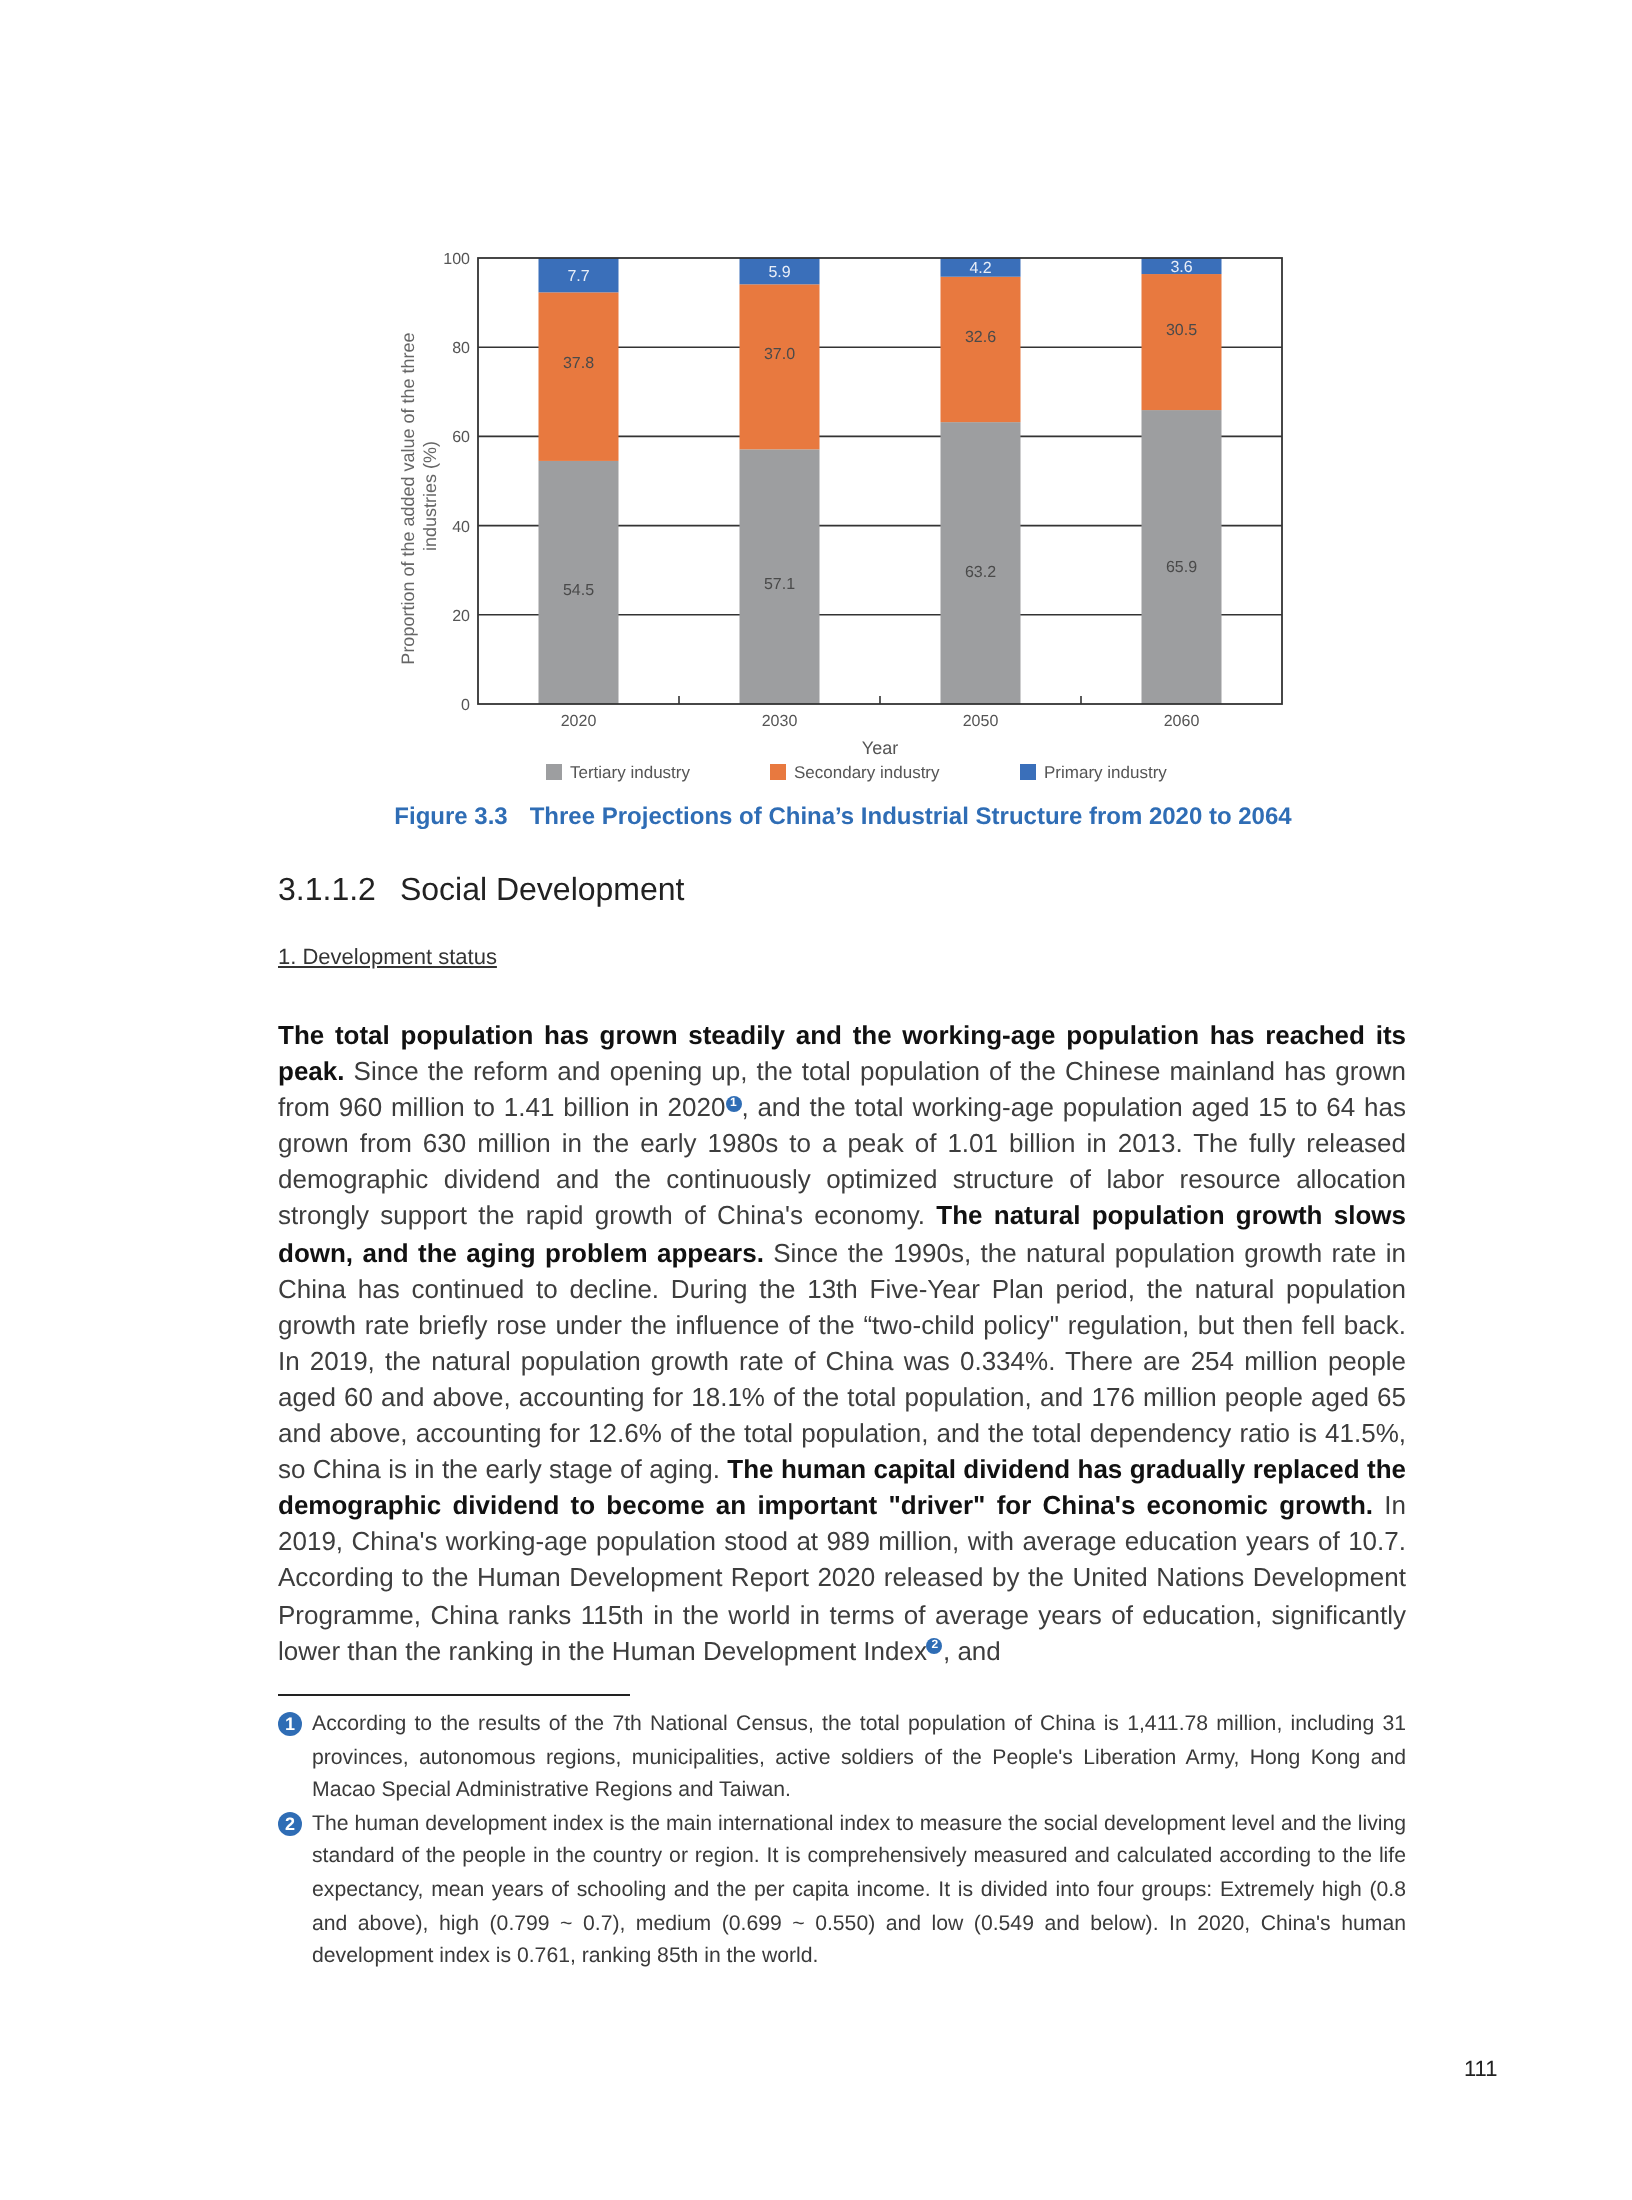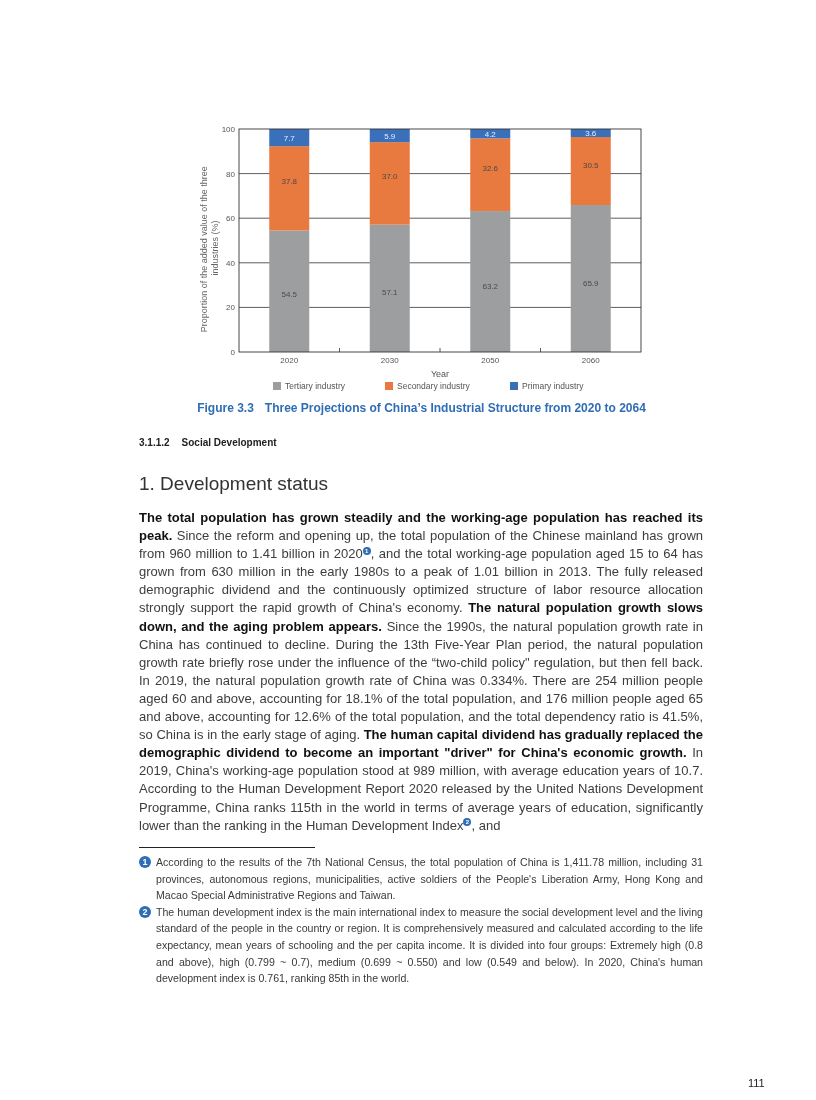--- a/index.html
+++ b/index.html
@@ -3,36 +3,36 @@
 <meta charset="utf-8">
 <style>
   html, body { margin: 0; padding: 0; background: #ffffff; }
   body { width: 816px; height: 1100px; position: relative; overflow: hidden;
          font-family: "Liberation Sans", sans-serif; color: #3a3a3a; }
   #chart { position: absolute; left: 0; top: 0; width: 816px; height: 400px; }
   #chart text { font-family: "Liberation Sans", sans-serif; }
   .caption { position: absolute; left: 0; width: 843px; top: 401px; text-align: center;
              font-size: 12px; font-weight: bold; color: #2f6db5; }
   .caption span.num { margin-right: 11px; }
-  .h-section { position: absolute; left: 139px; top: 437px; font-size: 10px; font-weight: bold; color: #222; }
+  .h-section { position: absolute; left: 139px; top: 437px; font-size: 16px; font-weight: normal; color: #222; }
   .h-section .sec-num { margin-right: 12px; }
-  .h-sub { position: absolute; left: 139px; top: 473px; font-size: 19px; color: #333; }
+  .h-sub { position: absolute; left: 139px; top: 473px; font-size: 11px; color: #333; text-decoration: underline; }
   .body-text { position: absolute; left: 139px; top: 509px; width: 564px;
                font-size: 13px; line-height: 18.1px; text-align: justify; color: #3d3d3d; }
   .body-text b { color: #111; }
   .fn-mark { display: inline-block; width: 8px; height: 8px; border-radius: 50%;
              background: #2f6db5; color: #fff; font-size: 6px; line-height: 8px; text-align: center;
              vertical-align: super; font-weight: bold; }
   .fn-rule { position: absolute; left: 139px; top: 847px; width: 176px; height: 1px; background: #222; }
   .footnotes { position: absolute; left: 139px; top: 854px; width: 564px; font-size: 10.6px;
                line-height: 16.6px; color: #3a3a3a; }
   .fn-item { position: relative; padding-left: 17px; text-align: justify; }
   .fn-item .fn-badge { position: absolute; left: 0; top: 2px; width: 12px; height: 12px; border-radius: 50%;
              background: #2f6db5; color: #fff; font-size: 9px; line-height: 12px; text-align: center; font-weight: bold; }
-  .page-num { position: absolute; left: 748px; top: 1029px; font-size: 11px; color: #222; margin-top: 48px; }
+  .page-num { position: absolute; left: 732px; top: 1029px; font-size: 11px; color: #222; }
 </style>
 </head>
 <body>
 
 <svg id="chart" xmlns="http://www.w3.org/2000/svg" width="816" height="400">
   <g id="grid-layer">
       <line x1="239" x2="641" y1="307.4" y2="307.4" stroke="#333" stroke-width="0.8"></line>
       <line x1="239" x2="641" y1="262.8" y2="262.8" stroke="#333" stroke-width="0.8"></line>
       <line x1="239" x2="641" y1="218.20000000000002" y2="218.20000000000002" stroke="#333" stroke-width="0.8"></line>
       <line x1="239" x2="641" y1="173.6" y2="173.6" stroke="#333" stroke-width="0.8"></line>

